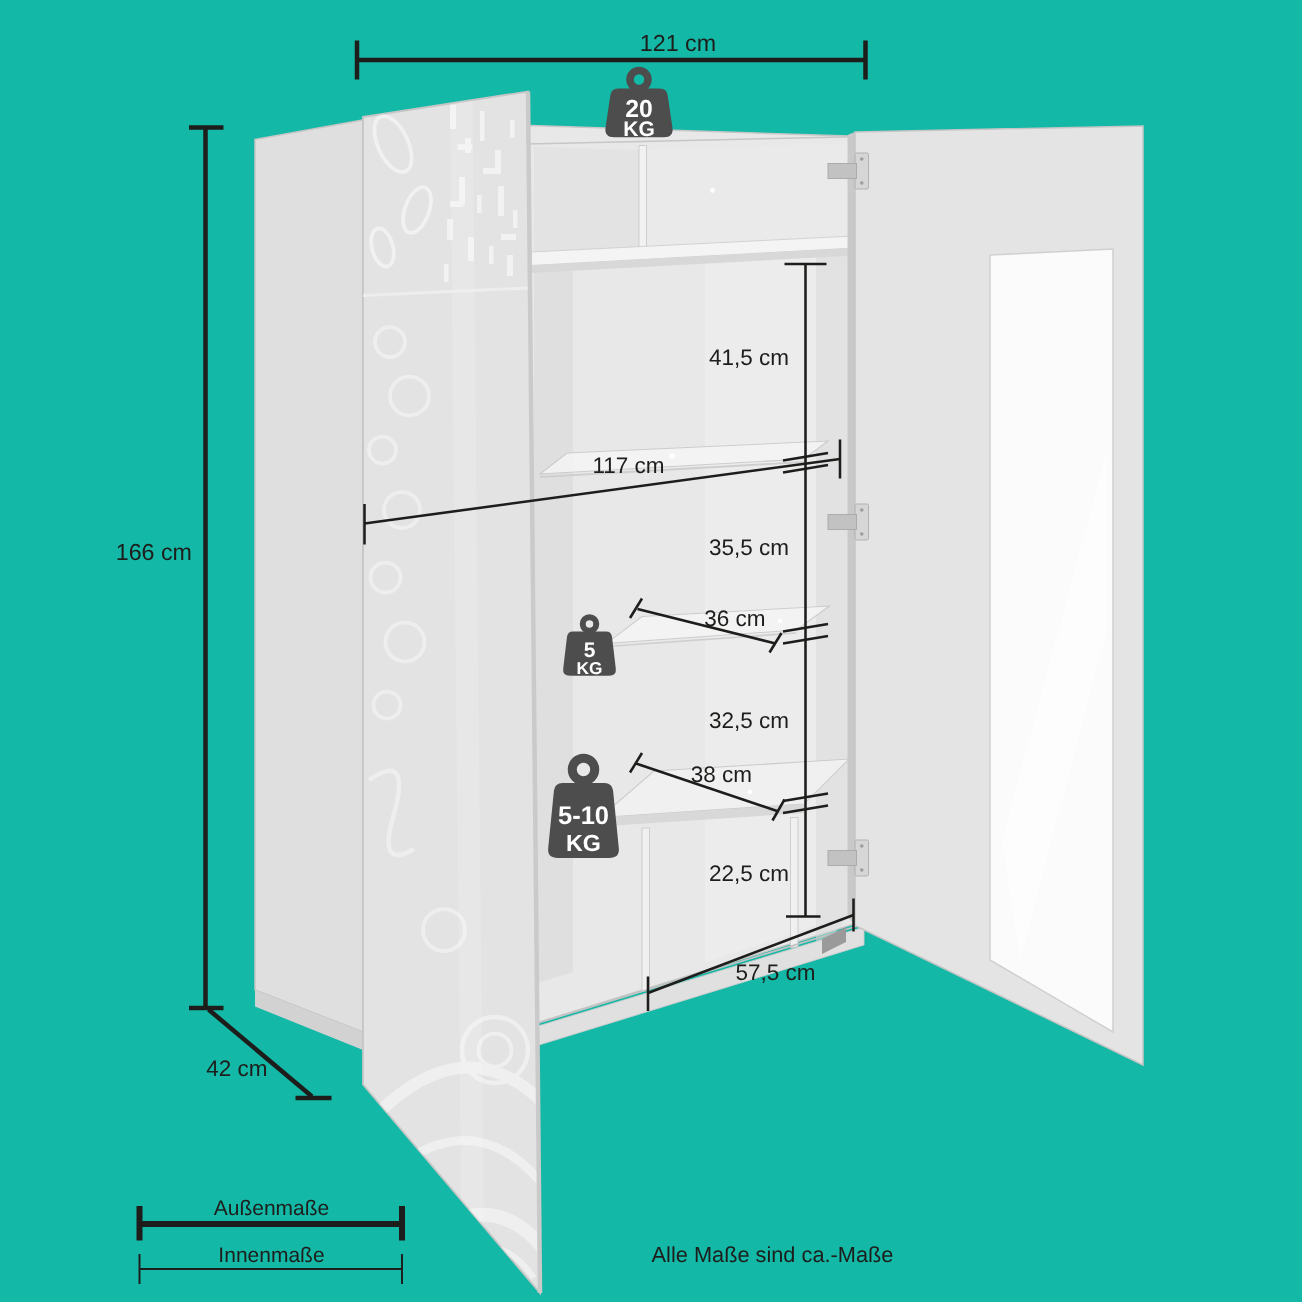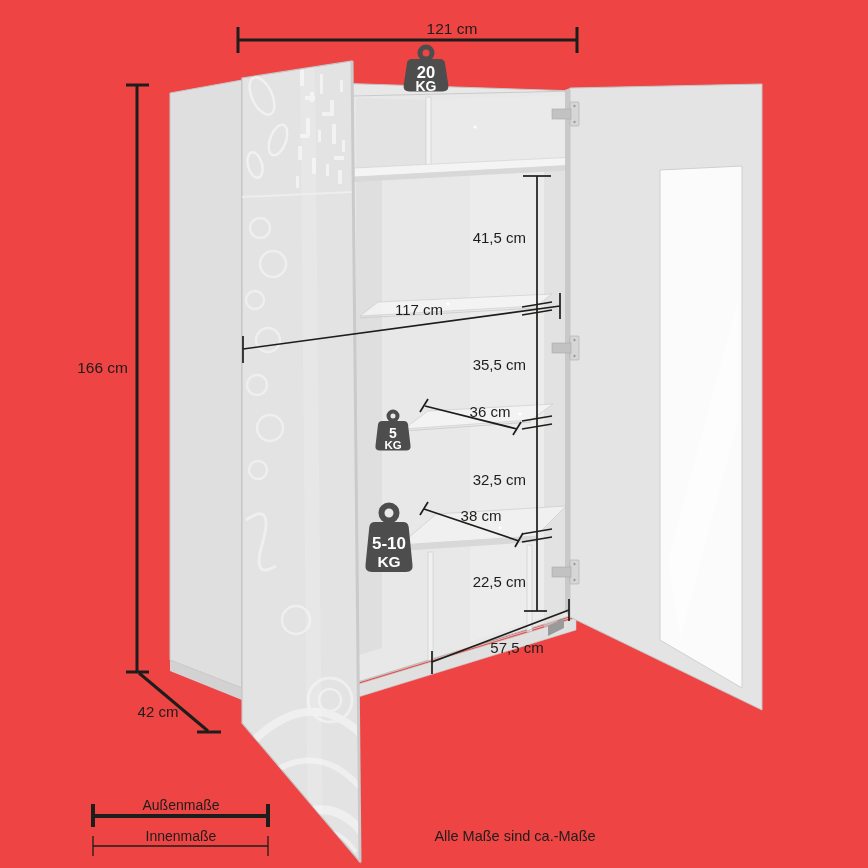--- a/index.html
+++ b/index.html
@@ -1,16 +1,16 @@
 <!DOCTYPE html>
 <html><head>
 <meta charset="utf-8">
 <style>
   html,body{margin:0;padding:0;background:#ffffff;}
-  .stage{width:868px;height:868px;position:relative;background:#ef4444;overflow:hidden;}
+  .stage{width:868px;height:868px;position:relative;background:#14b8a6;overflow:hidden;}
   svg text{font-family:"Liberation Sans","DejaVu Sans",sans-serif;fill:#1d1d1b;}
   .dim-label{font-size:15px;}
   .dim-label-big{font-size:15.5px;}
   .legend-label{font-size:14px;}
   .footnote{font-size:14.5px;}
   .wtxt{fill:#ffffff;font-weight:bold;}
   .dline{stroke:#1d1d1b;fill:none;}
   .thin{stroke-width:1.7;}
   .thick{stroke-width:3;}
   .edge{stroke:#c6c6c6;stroke-width:0.9;fill:none;}

